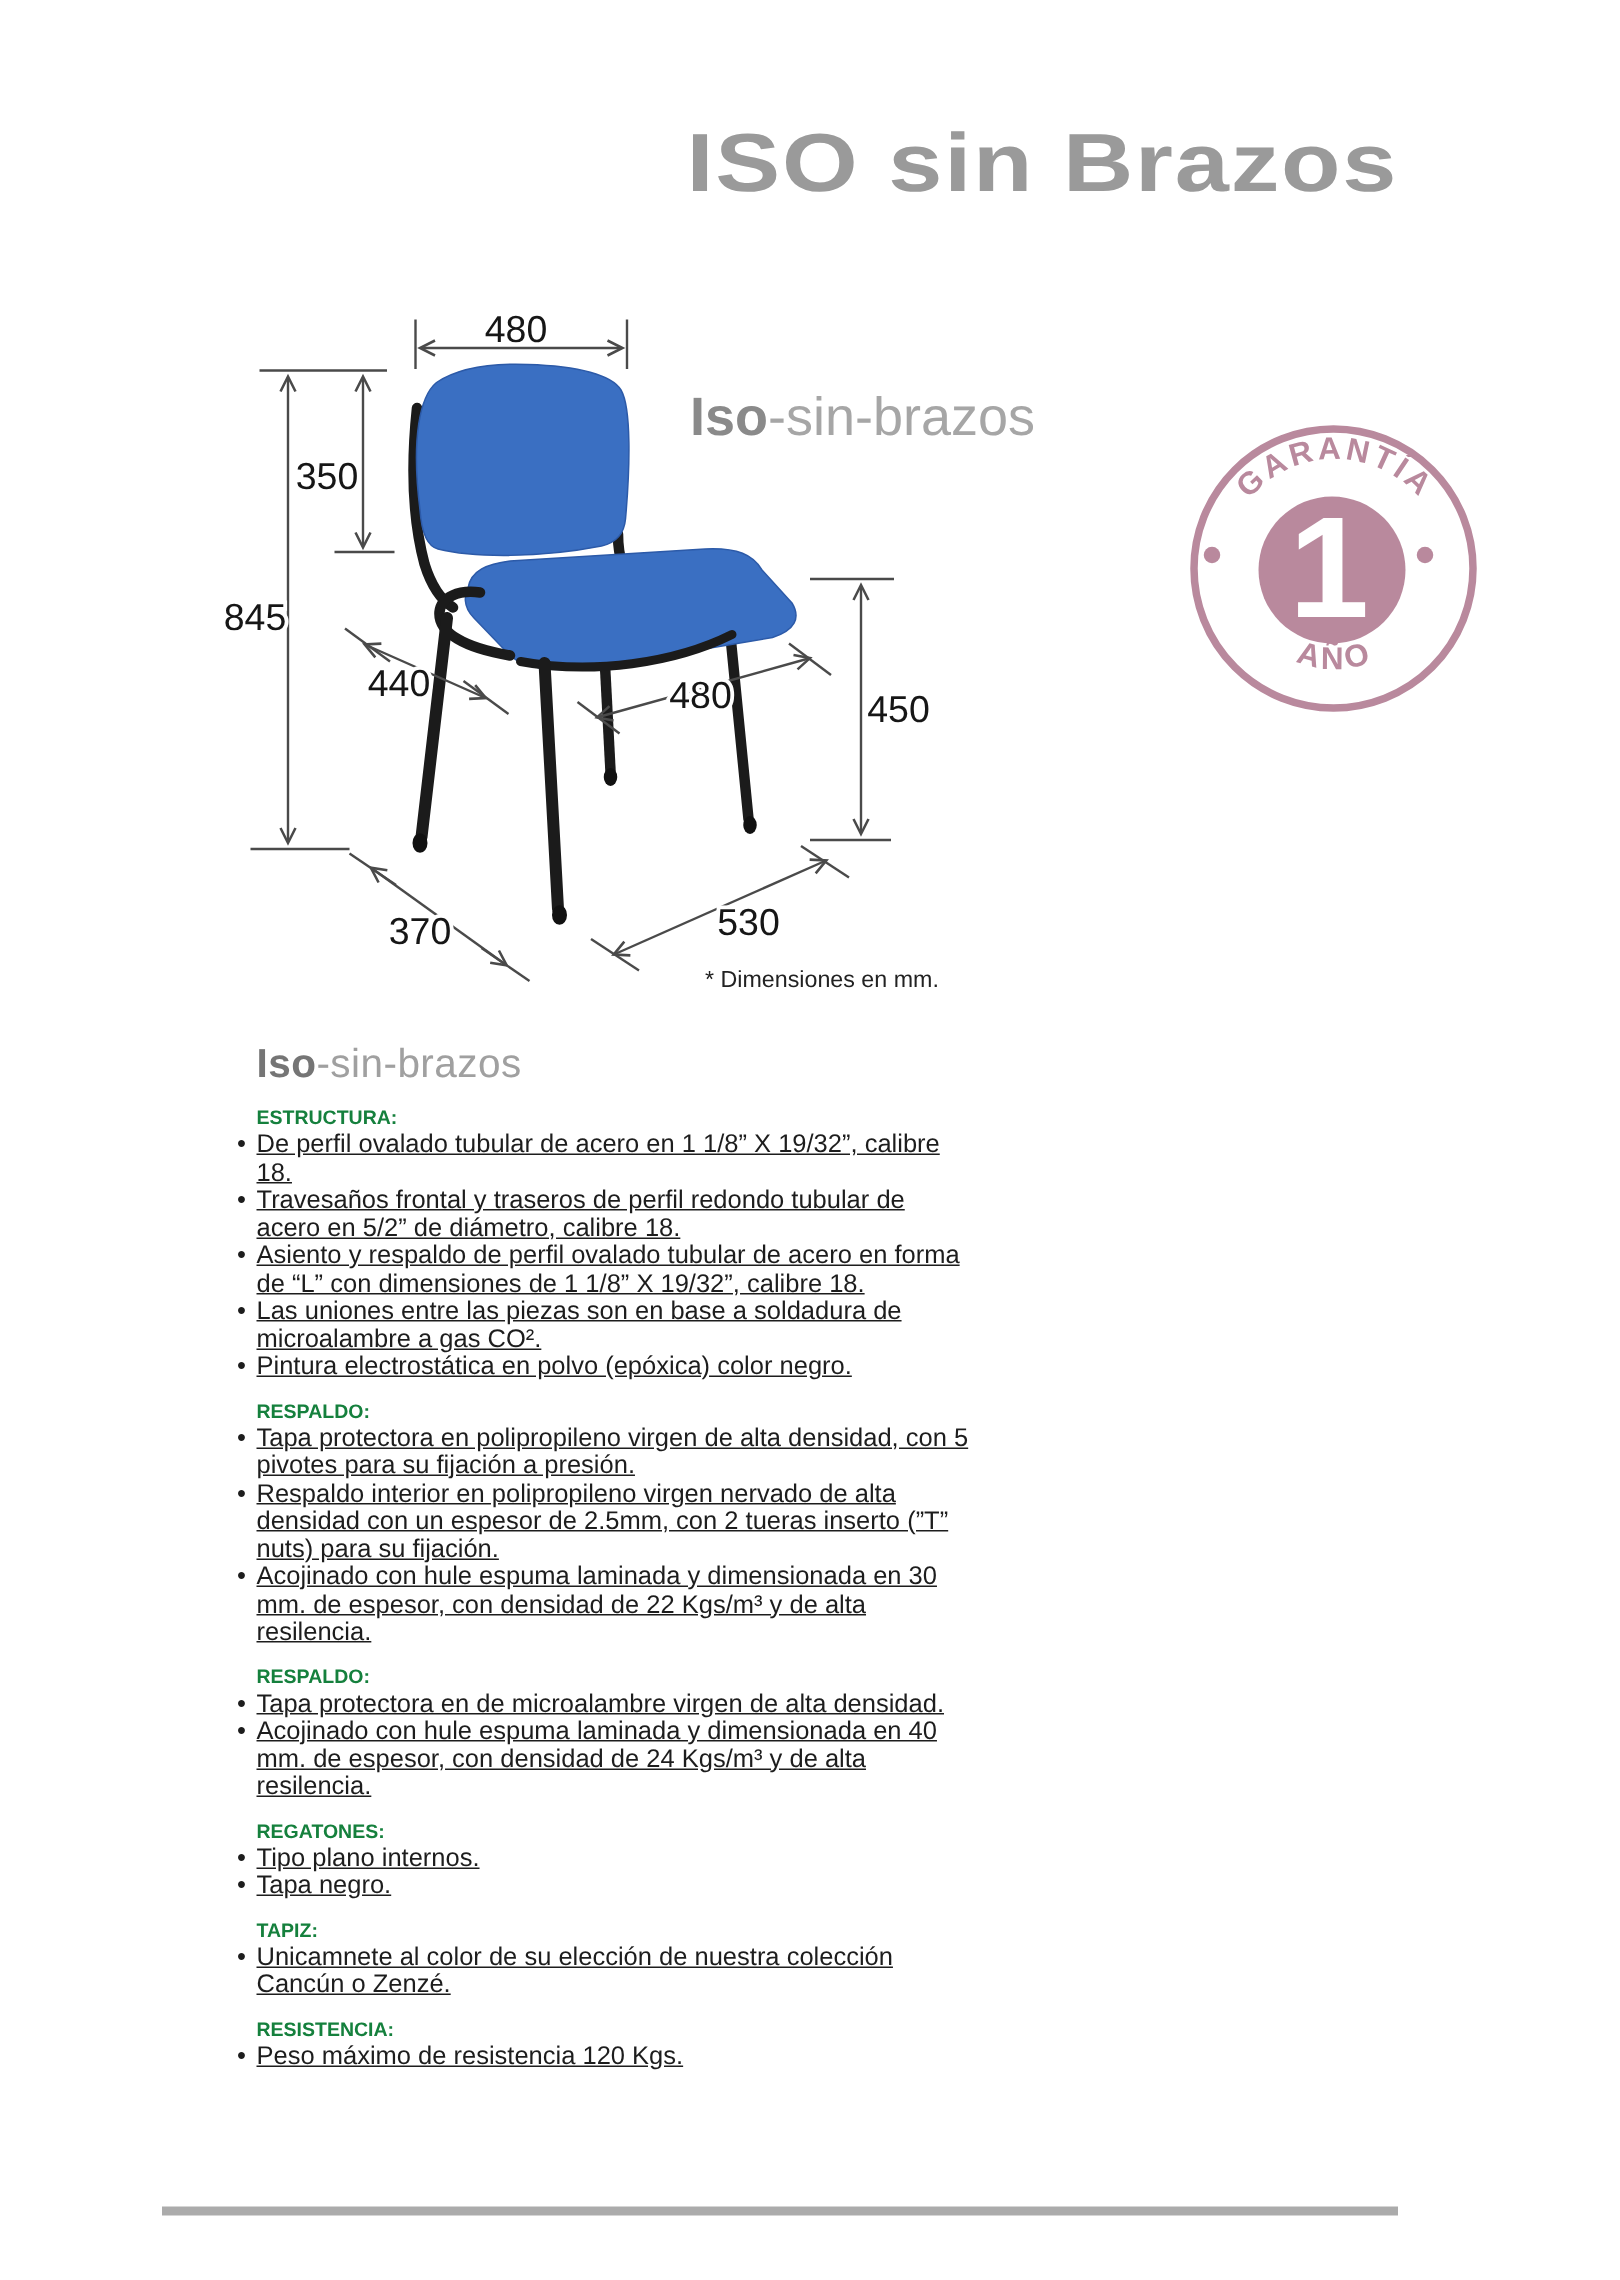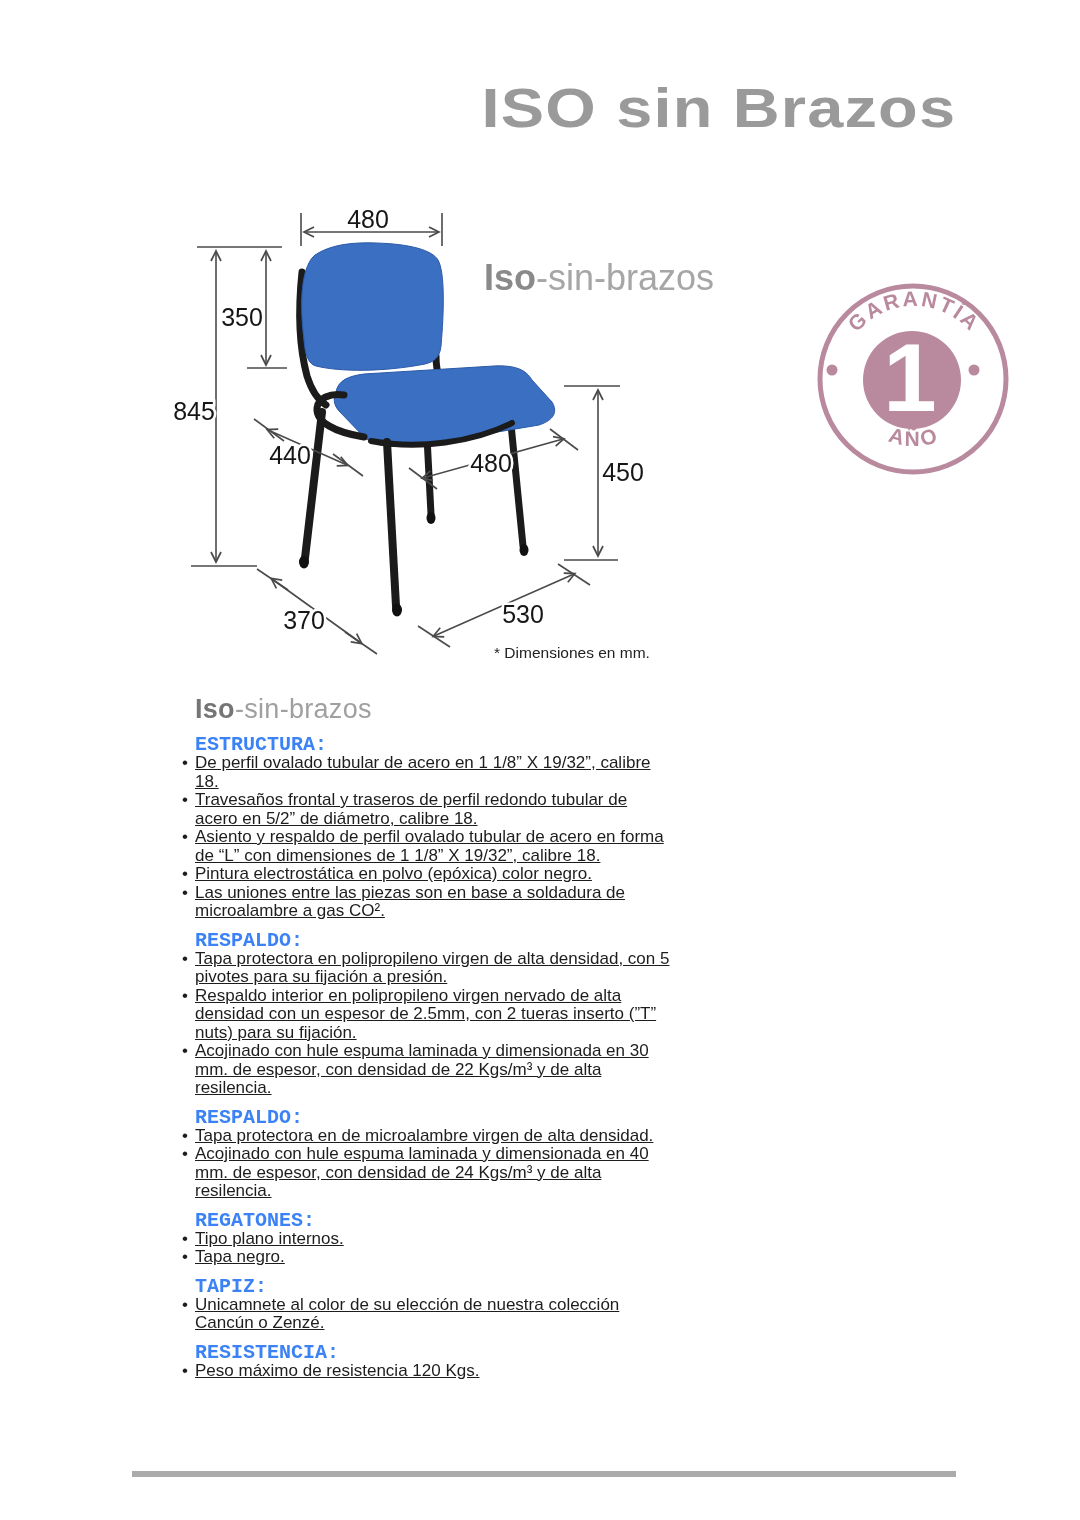--- a/index.html
+++ b/index.html
@@ -1,18 +1,18 @@
 <!DOCTYPE html>
 <html><head>
 <meta charset="utf-8">
 <style>
   html,body{margin:0;padding:0;background:#ffffff;}
   .sheet{
     position:relative;width:996px;height:1520px;background:#fff;
-    font-family:"Liberation Sans",sans-serif;overflow:hidden;margin-left:24px;
+    font-family:"Liberation Sans",sans-serif;overflow:hidden;
   }
   
   .title{
     position:absolute;top:76px;right:64px;margin:0;
     font-size:55px;font-weight:bold;color:#9a9a9a;white-space:nowrap;
     letter-spacing:1px;transform:scaleX(1.18);transform-origin:100% 50%;
   }
   
   .diagram{position:absolute;left:140px;top:180px;width:550px;height:500px;text-align:right;}
   .diagram svg{display:block;width:100%;height:100%;}
@@ -29,21 +29,21 @@
   .specs{
     position:absolute;left:158px;top:694px;width:490px;
     font-size:17px;line-height:18.5px;color:#1d1d1d;
   }
   .product-heading{
     margin:0 0 2px 13px;font-size:27px;line-height:31px;font-weight:normal;
     color:#a0a0a0;letter-spacing:.3px;
   }
   .product-heading b{color:#757575;}
   .spec-section h3{
-    margin:10px 0 0 13px;font-size:20px;line-height:19px;color:#3b82f6;font-family:Liberation Mono, monospace;
+    margin:10px 0 0 13px;font-size:13px;line-height:19px;color:#15803d;
   }
   .spec-section ul{margin:0;padding:0;list-style:none;text-decoration:underline;}
   .spec-section li{position:relative;padding-left:13px;}
   .spec-section li::before{content:"\2022";position:absolute;left:0;top:0;}
   
   .rule{position:absolute;left:108px;top:1471px;width:824px;height:6px;background:#ababab;}
 </style>
 </head>
 <body>
 
@@ -162,22 +162,22 @@
 
   <div class="specs">
     <h2 class="product-heading"><b>Iso</b><span>-sin-brazos</span></h2>
     <div>
         <section class="spec-section">
           <h3>ESTRUCTURA:</h3>
           <ul>
             <li>De perfil ovalado tubular de acero en 1 1/8” X 19/32”, calibre 18.</li>
             <li>Travesaños frontal y traseros de perfil redondo tubular de acero en 5/2” de diámetro, calibre 18.</li>
             <li>Asiento y respaldo de perfil ovalado tubular de acero en forma de “L” con dimensiones de 1 1/8” X 19/32”, calibre 18.</li>
+            <li>Las uniones entre las piezas son en base a soldadura de microalambre a gas CO².</li>
             <li>Pintura electrostática en polvo (epóxica) color negro.</li>
-            <li>Las uniones entre las piezas son en base a soldadura de microalambre a gas CO².</li>
           </ul>
         </section>
         <section class="spec-section">
           <h3>RESPALDO:</h3>
           <ul>
             <li>Tapa protectora en polipropileno virgen de alta densidad, con 5 pivotes para su fijación a presión.</li>
             <li>Respaldo interior en polipropileno virgen nervado de alta densidad con un espesor de 2.5mm, con 2 tueras inserto (”T” nuts) para su fijación.</li>
             <li>Acojinado con hule espuma laminada y dimensionada en 30 mm. de espesor, con densidad de 22 Kgs/m³ y de alta resilencia.</li>
           </ul>
         </section>

